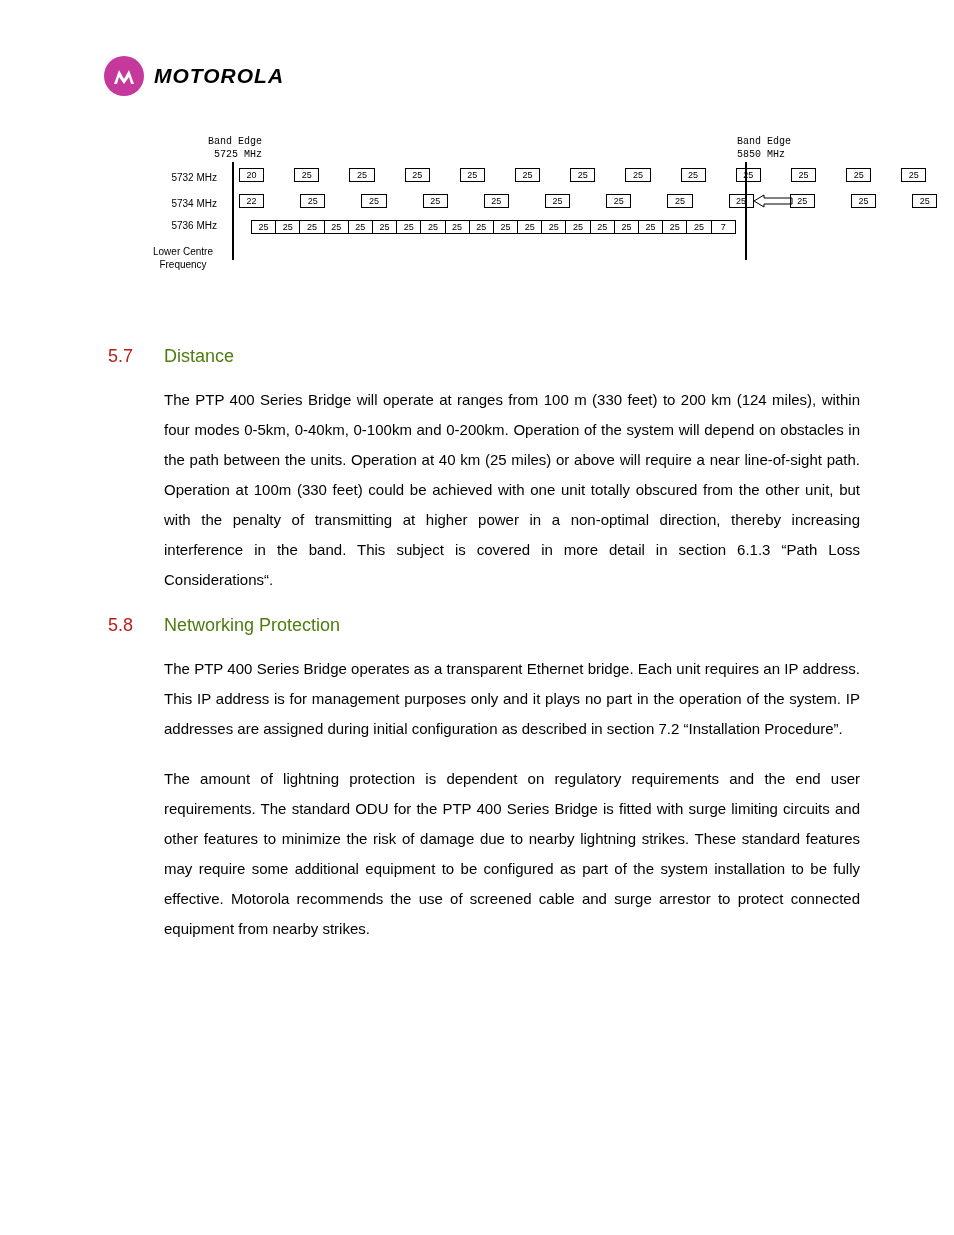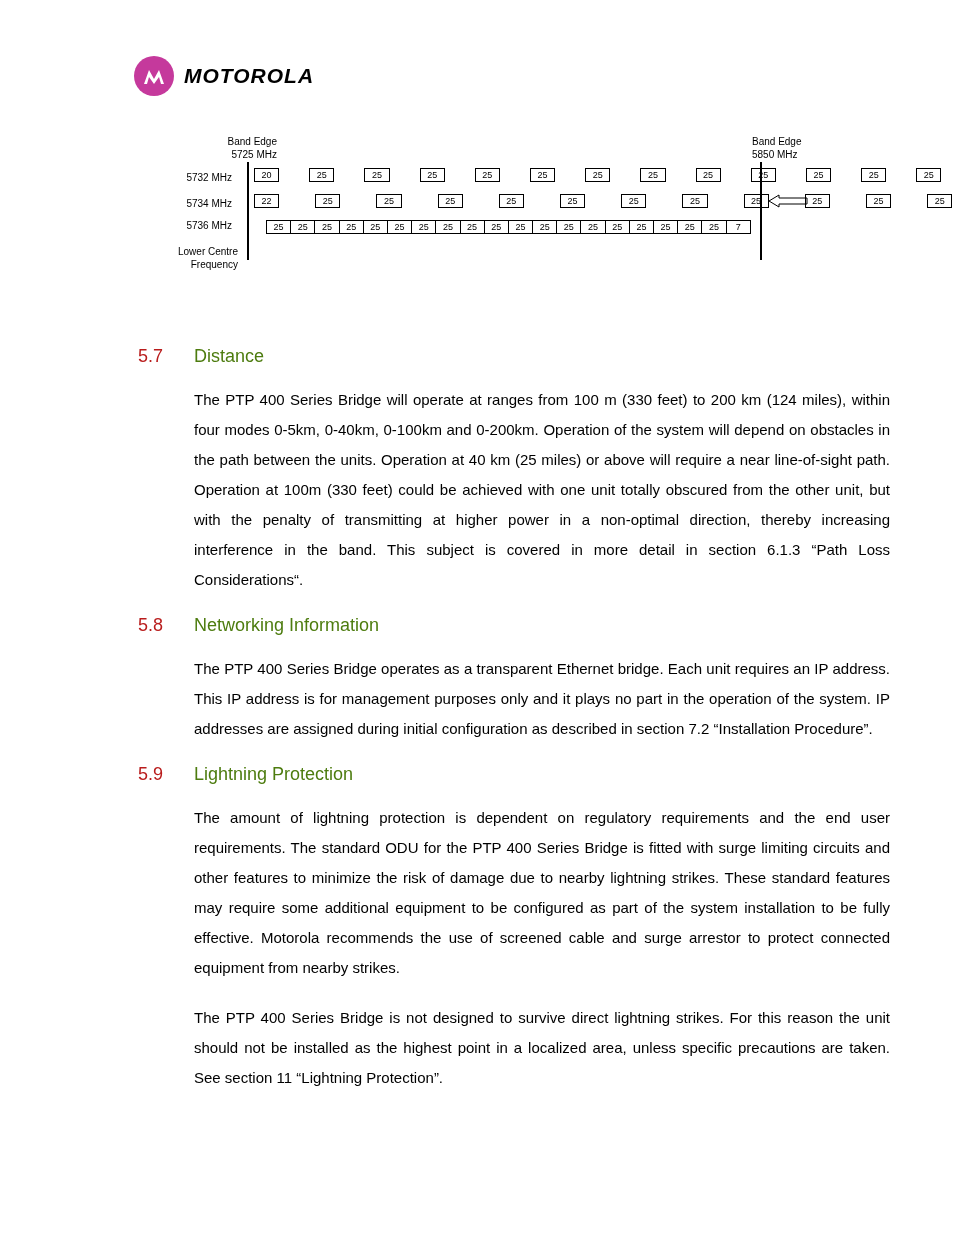--- a/index.html
+++ b/index.html
@@ -5,21 +5,21 @@
   * { box-sizing: border-box; margin: 0; padding: 0; }
   body {
     background: #fff;
     font-family: Arial, Helvetica, sans-serif;
     color: #000;
     width: 954px;
     height: 1235px;
     position: relative;
   }
   .page {
-    padding: 56px 64px 40px 64px;
+    padding: 56px 64px 40px 34px;
     height: 100%;
     position: relative;
   }
   .logo-row {
     display: flex;
     align-items: center;
     gap: 10px;
     margin-bottom: 40px;
     margin-left: 70px;
   }
@@ -46,20 +46,21 @@
     width: 650px;
     height: 150px;
     font-family: Arial, Helvetica, sans-serif;
   }
   .edge-label {
     position: absolute;
     font-size: 10px;
     text-align: center;
     line-height: 1.25;
     width: 70px;
+    font-family: Liberation Mono, monospace;
   }
   .edge-left  { left: 55px; top: 0; text-align: right;}
   .edge-right { right: -20px; top: 0; text-align: left;}
   .vline {
     position: absolute;
     top: 26px;
     width: 0;
     height: 98px;
     border-left: 2px solid #000;
   }
@@ -74,21 +75,21 @@
   }
   .row-label-1 { top: 36px; }
   .row-label-2 { top: 62px; }
   .row-label-3 { top: 84px; }
   .lower-centre {
     position: absolute;
     font-size: 10px;
     left: 6px;
     top: 110px;
     width: 80px;
-    text-align: right;
+    text-align: center;
     line-height: 1.25;
   }
   .arrow {
     position: absolute;
     right: -7px;
     top: 58px;
     width: 40px;
     height: 14px;
   }
   .row {
@@ -244,24 +245,19 @@
   </div>
 
   <div class="section">
     <div class="sec-num">5.7</div>
     <div class="sec-title">Distance</div>
   </div>
   <p class="body-text">The PTP 400 Series Bridge will operate at ranges from 100 m (330 feet) to 200 km (124 miles), within four modes 0-5km, 0-40km, 0-100km and 0-200km. Operation of the system will depend on obstacles in the path between the units. Operation at 40 km (25 miles) or above will require a near line-of-sight path. Operation at 100m (330 feet) could be achieved with one unit totally obscured from the other unit, but with the penalty of transmitting at higher power in a non-optimal direction, thereby increasing interference in the band. This subject is covered in more detail in section 6.1.3 “Path Loss Considerations“.</p>
 
   <div class="section">
     <div class="sec-num">5.8</div>
-    <div class="sec-title">Networking Information</div>
+    <div class="sec-title">Networking Protection</div>
   </div>
   <p class="body-text">The PTP 400 Series Bridge operates as a transparent Ethernet bridge. Each unit requires an IP address. This IP address is for management purposes only and it plays no part in the operation of the system. IP addresses are assigned during initial configuration as described in section 7.2 “Installation Procedure”.</p>
 
-  <div class="section">
-    <div class="sec-num">5.9</div>
-    <div class="sec-title">Lightning Protection</div>
-  </div>
   <p class="body-text">The amount of lightning protection is dependent on regulatory requirements and the end user requirements. The standard ODU for the PTP 400 Series Bridge is fitted with surge limiting circuits and other features to minimize the risk of damage due to nearby lightning strikes. These standard features may require some additional equipment to be configured as part of the system installation to be fully effective. Motorola recommends the use of screened cable and surge arrestor to protect connected equipment from nearby strikes.</p>
-  <p class="body-text">The PTP 400 Series Bridge is not designed to survive direct lightning strikes. For this reason the unit should not be installed as the highest point in a localized area, unless specific precautions are taken. See section 11 “Lightning Protection”.</p>
 
 </div>
 
 </body></html>

